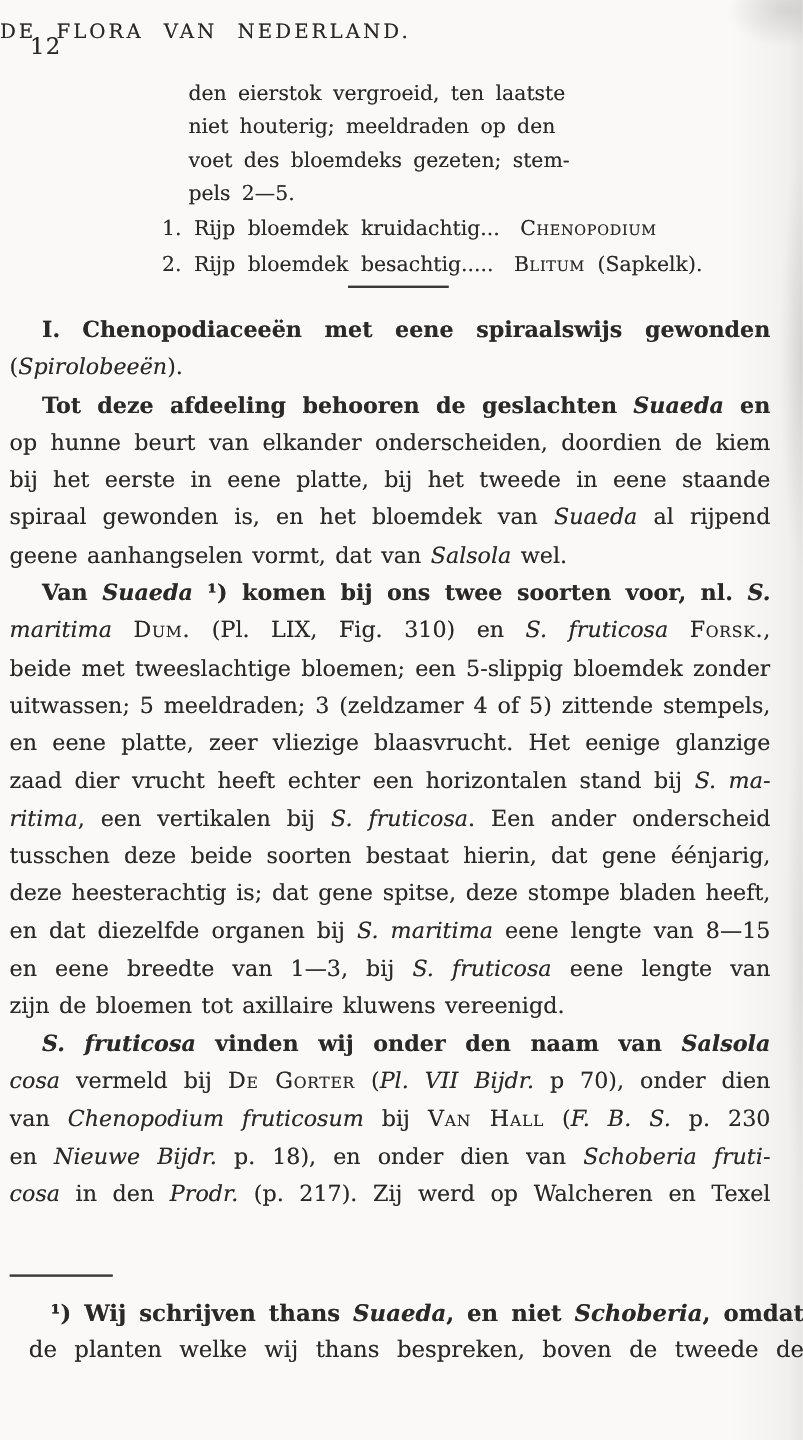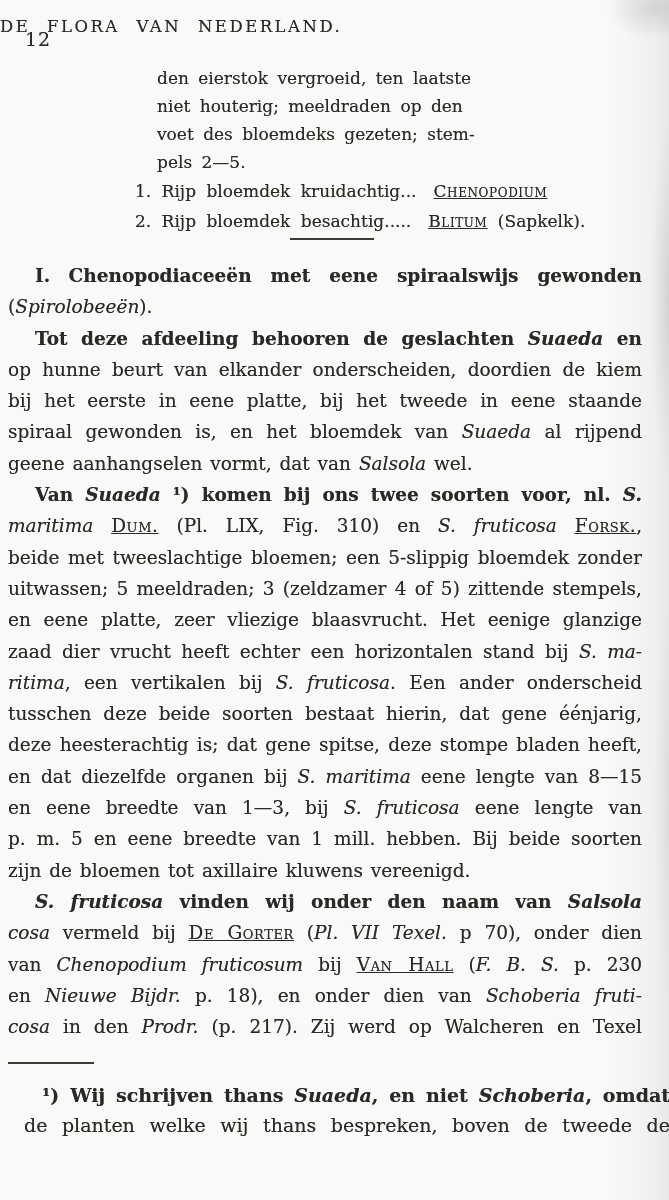--- a/index.html
+++ b/index.html
@@ -52,21 +52,21 @@
     border-top:2px solid #3a3936;
   }
   .footnote{
     position:absolute;left:24px;top:1080px;width:646px;
     font-size:19px;word-spacing:1px;
   }
   .footnote .bline{height:30px;line-height:30px;}
   .footnote .ind{ padding-left:18px; }
   .s-r{}
   .s-i{ font-style:italic; }
-  .s-c{ font-variant:small-caps; letter-spacing:0.6px;text-decoration:underline; }
+  .s-c{ font-variant:small-caps; letter-spacing:0.6px; }
 </style>
 </head>
 <body>
 
 <div class="page txt">
   <div class="page-number">12</div>
   <div class="running-title">DE FLORA VAN NEDERLAND.</div>
 
   <div class="key-block" id="key-block">
       <div class="bline cont nj"><span class="s-r">den eierstok vergroeid, ten laatste</span></div>
@@ -91,24 +91,23 @@
       <div class="bline"><span class="s-i">maritima</span><span class="s-r"> </span><span class="s-c">Dum.</span><span class="s-r"> (Pl. LIX, Fig. 310) en </span><span class="s-i">S. fruticosa</span><span class="s-r"> </span><span class="s-c">Forsk.</span><span class="s-r">,</span></div>
       <div class="bline"><span class="s-r">beide met tweeslachtige bloemen; een 5-slippig bloemdek zonder</span></div>
       <div class="bline"><span class="s-r">uitwassen; 5 meeldraden; 3 (zeldzamer 4 of 5) zittende stempels,</span></div>
       <div class="bline"><span class="s-r">en eene platte, zeer vliezige blaasvrucht. Het eenige glanzige</span></div>
       <div class="bline"><span class="s-r">zaad dier vrucht heeft echter een horizontalen stand bij </span><span class="s-i">S. ma-</span></div>
       <div class="bline"><span class="s-i">ritima</span><span class="s-r">, een vertikalen bij </span><span class="s-i">S. fruticosa</span><span class="s-r">. Een ander onderscheid</span></div>
       <div class="bline"><span class="s-r">tusschen deze beide soorten bestaat hierin, dat gene éénjarig,</span></div>
       <div class="bline"><span class="s-r">deze heesterachtig is; dat gene spitse, deze stompe bladen heeft,</span></div>
       <div class="bline"><span class="s-r">en dat diezelfde organen bij </span><span class="s-i">S. maritima</span><span class="s-r"> eene lengte van 8—15</span></div>
       <div class="bline"><span class="s-r">en eene breedte van 1—3, bij </span><span class="s-i">S. fruticosa</span><span class="s-r"> eene lengte van</span></div>
-      <div class="bline"><span class="s-r">p. m. 5 en eene breedte van 1 mill. hebben. Bij beide soorten</span></div>
       <div class="bline nj"><span class="s-r">zijn de bloemen tot axillaire kluwens vereenigd.</span></div>
       <div class="bline ind"><span class="s-i">S. fruticosa</span><span class="s-r"> vinden wij onder den naam van </span><span class="s-i">Salsola fruti-</span></div>
-      <div class="bline"><span class="s-i">cosa</span><span class="s-r"> vermeld bij </span><span class="s-c">De Gorter</span><span class="s-r"> (</span><span class="s-i">Pl. VII Texel.</span><span class="s-r"> p 70), onder dien</span></div>
+      <div class="bline"><span class="s-i">cosa</span><span class="s-r"> vermeld bij </span><span class="s-c">De Gorter</span><span class="s-r"> (</span><span class="s-i">Pl. VII Bijdr.</span><span class="s-r"> p 70), onder dien</span></div>
       <div class="bline"><span class="s-r">van </span><span class="s-i">Chenopodium fruticosum</span><span class="s-r"> bij </span><span class="s-c">Van Hall</span><span class="s-r"> (</span><span class="s-i">F. B. S.</span><span class="s-r"> p. 230</span></div>
       <div class="bline"><span class="s-r">en </span><span class="s-i">Nieuwe Bijdr.</span><span class="s-r"> p. 18), en onder dien van </span><span class="s-i">Schoberia fruti-</span></div>
       <div class="bline"><span class="s-i">cosa</span><span class="s-r"> in den </span><span class="s-i">Prodr.</span><span class="s-r"> (p. 217). Zij werd op Walcheren en Texel</span></div>
     </div>
 
   <div class="footnote-rule"></div>
   <div class="footnote" id="footnote-text">
       <div class="bline ind"><span class="s-r">¹) Wij schrijven thans </span><span class="s-i">Suaeda</span><span class="s-r">, en niet </span><span class="s-i">Schoberia</span><span class="s-r">, omdat de eerste naam, voor</span></div>
       <div class="bline"><span class="s-r">de planten welke wij thans bespreken, boven de tweede de prioriteit vooruit heeft.</span></div>
     </div>

